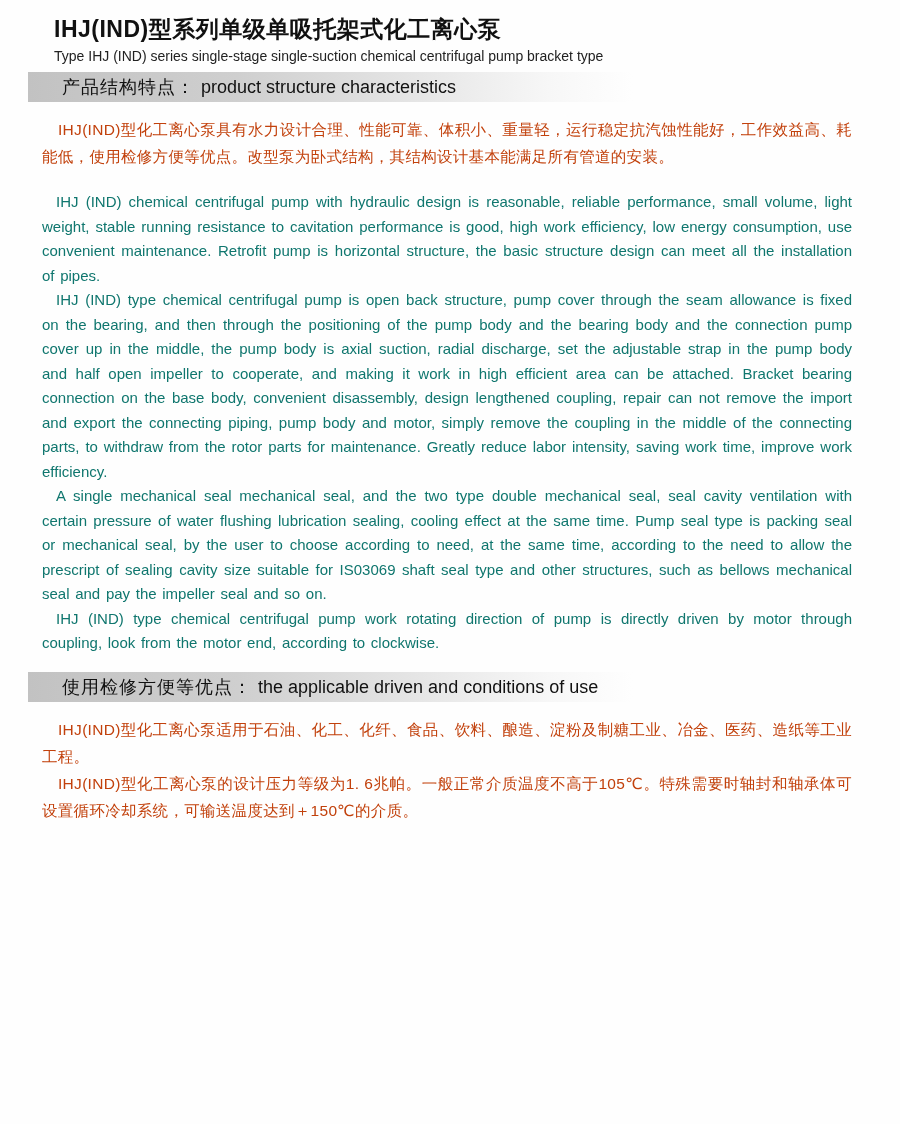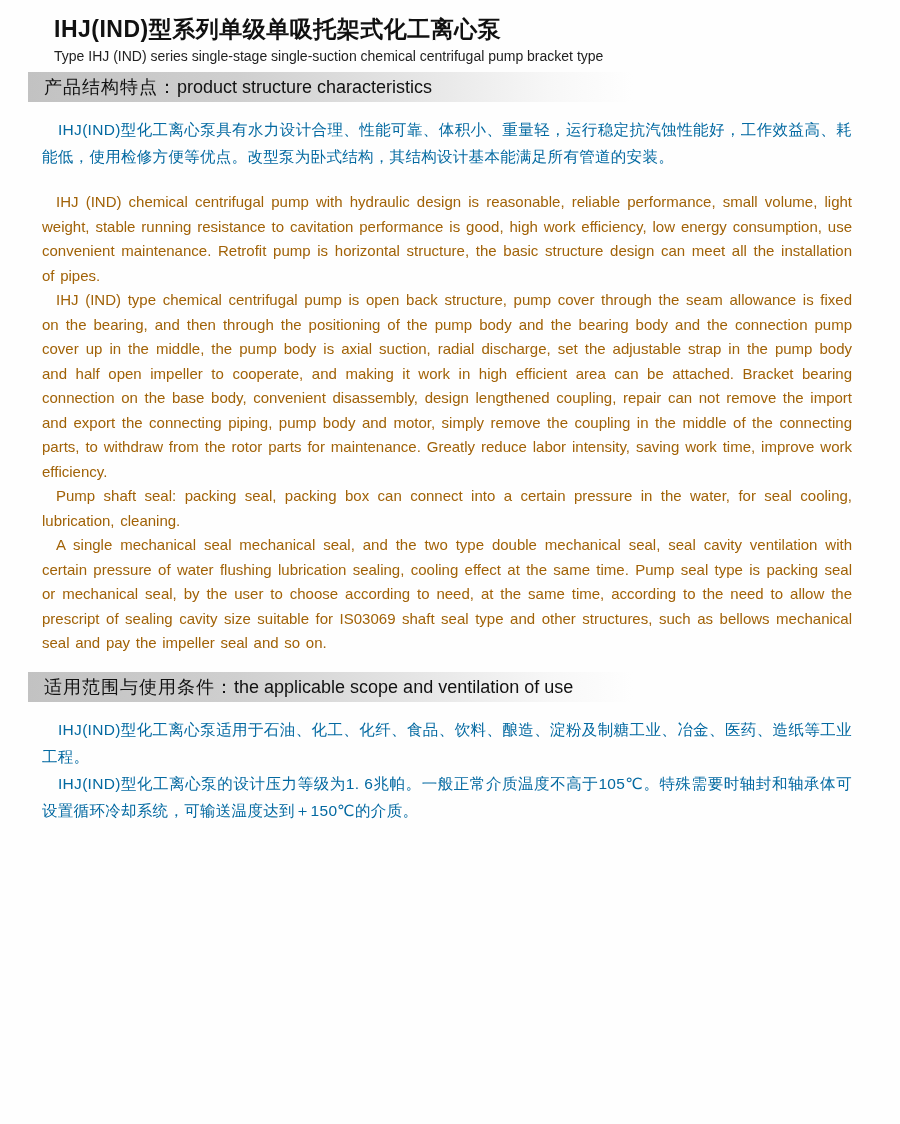--- a/index.html
+++ b/index.html
@@ -32,38 +32,38 @@
     margin: 8px 0 0 -14px;
     width: 840px;
     height: 30px;
     line-height: 30px;
     padding-left: 16px;
     background: linear-gradient(90deg, #c2c2c2 0%, #cfcfcf 25%, #e4e4e4 45%, #f7f7f7 62%, #fefefe 72%);
     font-size: 18px;
     color: #111;
     white-space: nowrap;
   }
-  .section-bar .zh { letter-spacing: 1px; }
-  .section-bar .en { }
+  .section-bar .zh { letter-spacing: 1px; margin-left: 18px; }
+  .section-bar .en { margin-left: 6px; }
   .cn-block { margin-top: 14px; }
   .cn-block p {
     font-size: 15.5px;
     line-height: 27px;
     text-align: justify;
     text-indent: 16px;
-    color: #0369a1;
+    color: #c2410c;
     letter-spacing: 0.3px;
   }
   .en-block { margin-top: 20px; }
   .en-block p {
     font-size: 15px;
     line-height: 24.5px;
     text-align: justify;
     text-indent: 14px;
-    color: #a16207;
+    color: #0f766e;
     word-spacing: 1.5px;
   }
   .scope-bar { margin-top: 16px; }
 </style>
 </head>
 <body>
 
 <div class="page">
 
   <h1 class="doc-title">IHJ(IND)型系列单级单吸托架式化工离心泵</h1>
@@ -73,26 +73,26 @@
     <span class="zh">产品结构特点：</span><span class="en">product structure characteristics</span>
   </div>
 
   <div class="cn-block">
     <p>IHJ(IND)型化工离心泵具有水力设计合理、性能可靠、体积小、重量轻，运行稳定抗汽蚀性能好，工作效益高、耗能低，使用检修方便等优点。改型泵为卧式结构，其结构设计基本能满足所有管道的安装。</p>
   </div>
 
   <div class="en-block">
     <p>IHJ (IND) chemical centrifugal pump with hydraulic design is reasonable, reliable performance, small volume, light weight, stable running resistance to cavitation performance is good, high work efficiency, low energy consumption, use convenient maintenance. Retrofit pump is horizontal structure, the basic structure design can meet all the installation of pipes.</p>
     <p>IHJ (IND) type chemical centrifugal pump is open back structure, pump cover through the seam allowance is fixed on the bearing, and then through the positioning of the pump body and the bearing body and the connection pump cover up in the middle, the pump body is axial suction, radial discharge, set the adjustable strap in the pump body and half open impeller to cooperate, and making it work in high efficient area can be attached. Bracket bearing connection on the base body, convenient disassembly, design lengthened coupling, repair can not remove the import and export the connecting piping, pump body and motor, simply remove the coupling in the middle of the connecting parts, to withdraw from the rotor parts for maintenance. Greatly reduce labor intensity, saving work time, improve work efficiency.</p>
-    <p>Pump shaft seal: packing seal, packing box can connect into a certain pressure in the water, for seal cooling, lubrication, cleaning.</p>
     <p>A single mechanical seal mechanical seal, and the two type double mechanical seal, seal cavity ventilation with certain pressure of water flushing lubrication sealing, cooling effect at the same time. Pump seal type is packing seal or mechanical seal, by the user to choose according to need, at the same time, according to the need to allow the prescript of sealing cavity size suitable for IS03069 shaft seal type and other structures, such as bellows mechanical seal and pay the impeller seal and so on.</p>
+    <p>IHJ (IND) type chemical centrifugal pump work rotating direction of pump is directly driven by motor through coupling, look from the motor end, according to clockwise.</p>
   </div>
 
   <div class="section-bar scope-bar">
-    <span class="zh">适用范围与使用条件：</span><span class="en">the applicable scope and ventilation of use</span>
+    <span class="zh">使用检修方便等优点：</span><span class="en">the applicable driven and conditions of use</span>
   </div>
 
   <div class="cn-block">
     <p>IHJ(IND)型化工离心泵适用于石油、化工、化纤、食品、饮料、酿造、淀粉及制糖工业、冶金、医药、造纸等工业工程。</p>
     <p>IHJ(IND)型化工离心泵的设计压力等级为1. 6兆帕。一般正常介质温度不高于105℃。特殊需要时轴封和轴承体可设置循环冷却系统，可输送温度达到＋150℃的介质。</p>
   </div>
 
 </div>
 
 </body></html>

